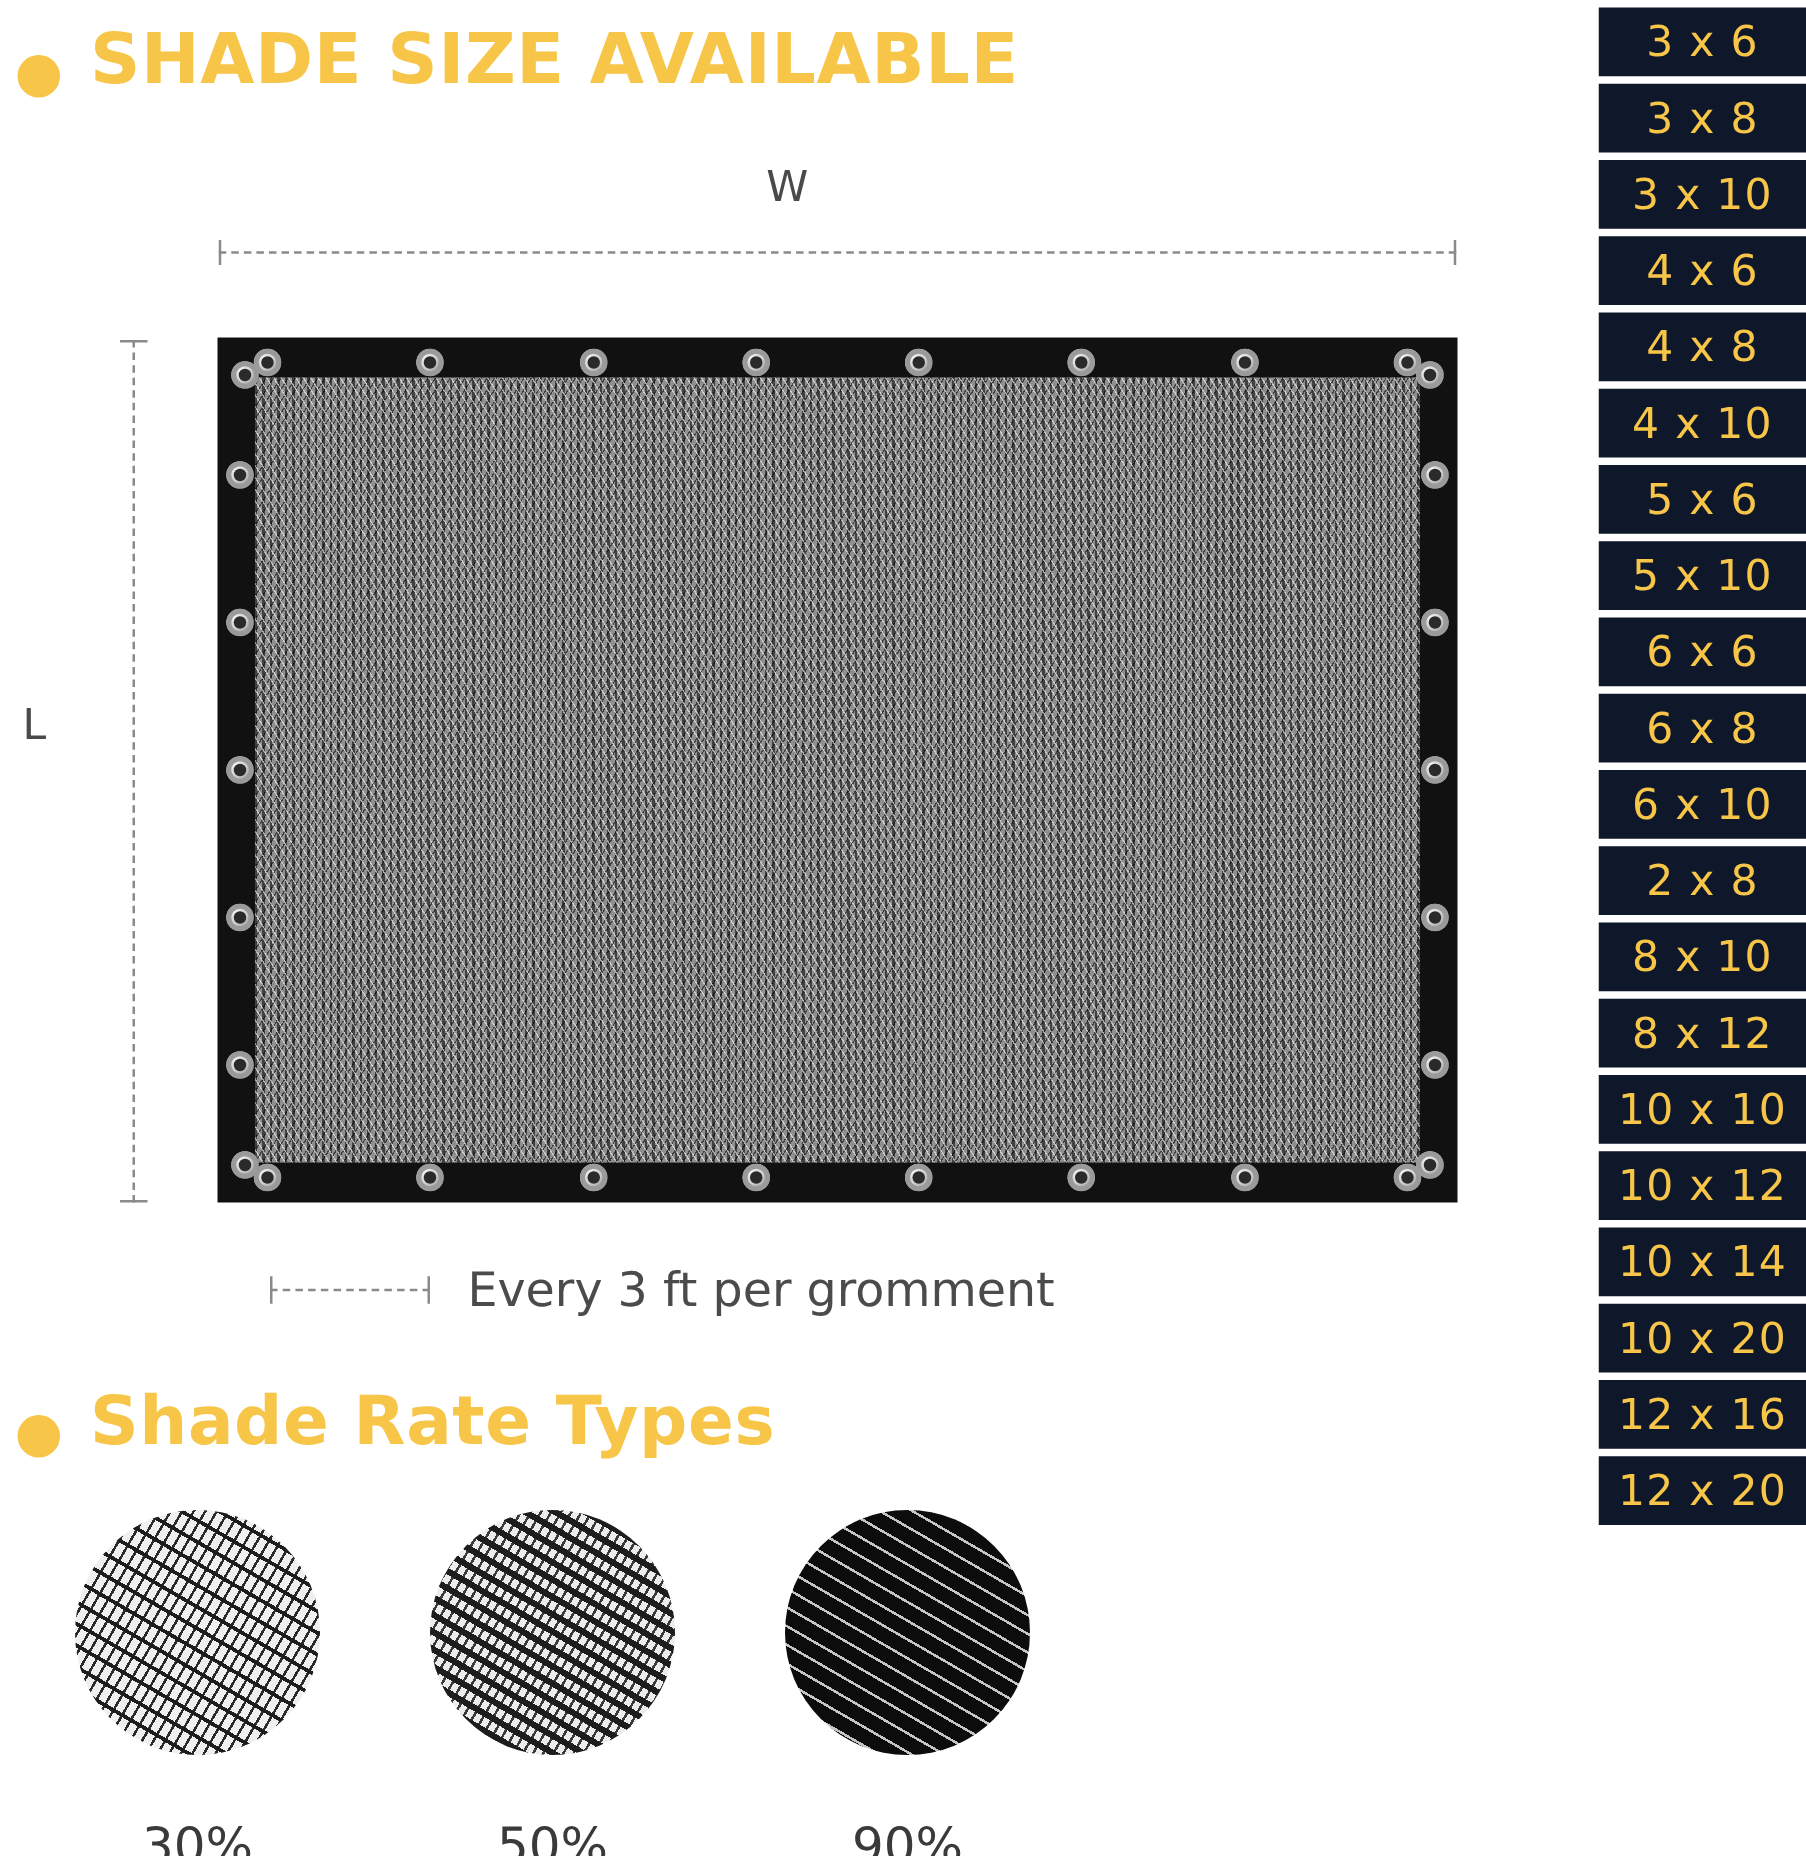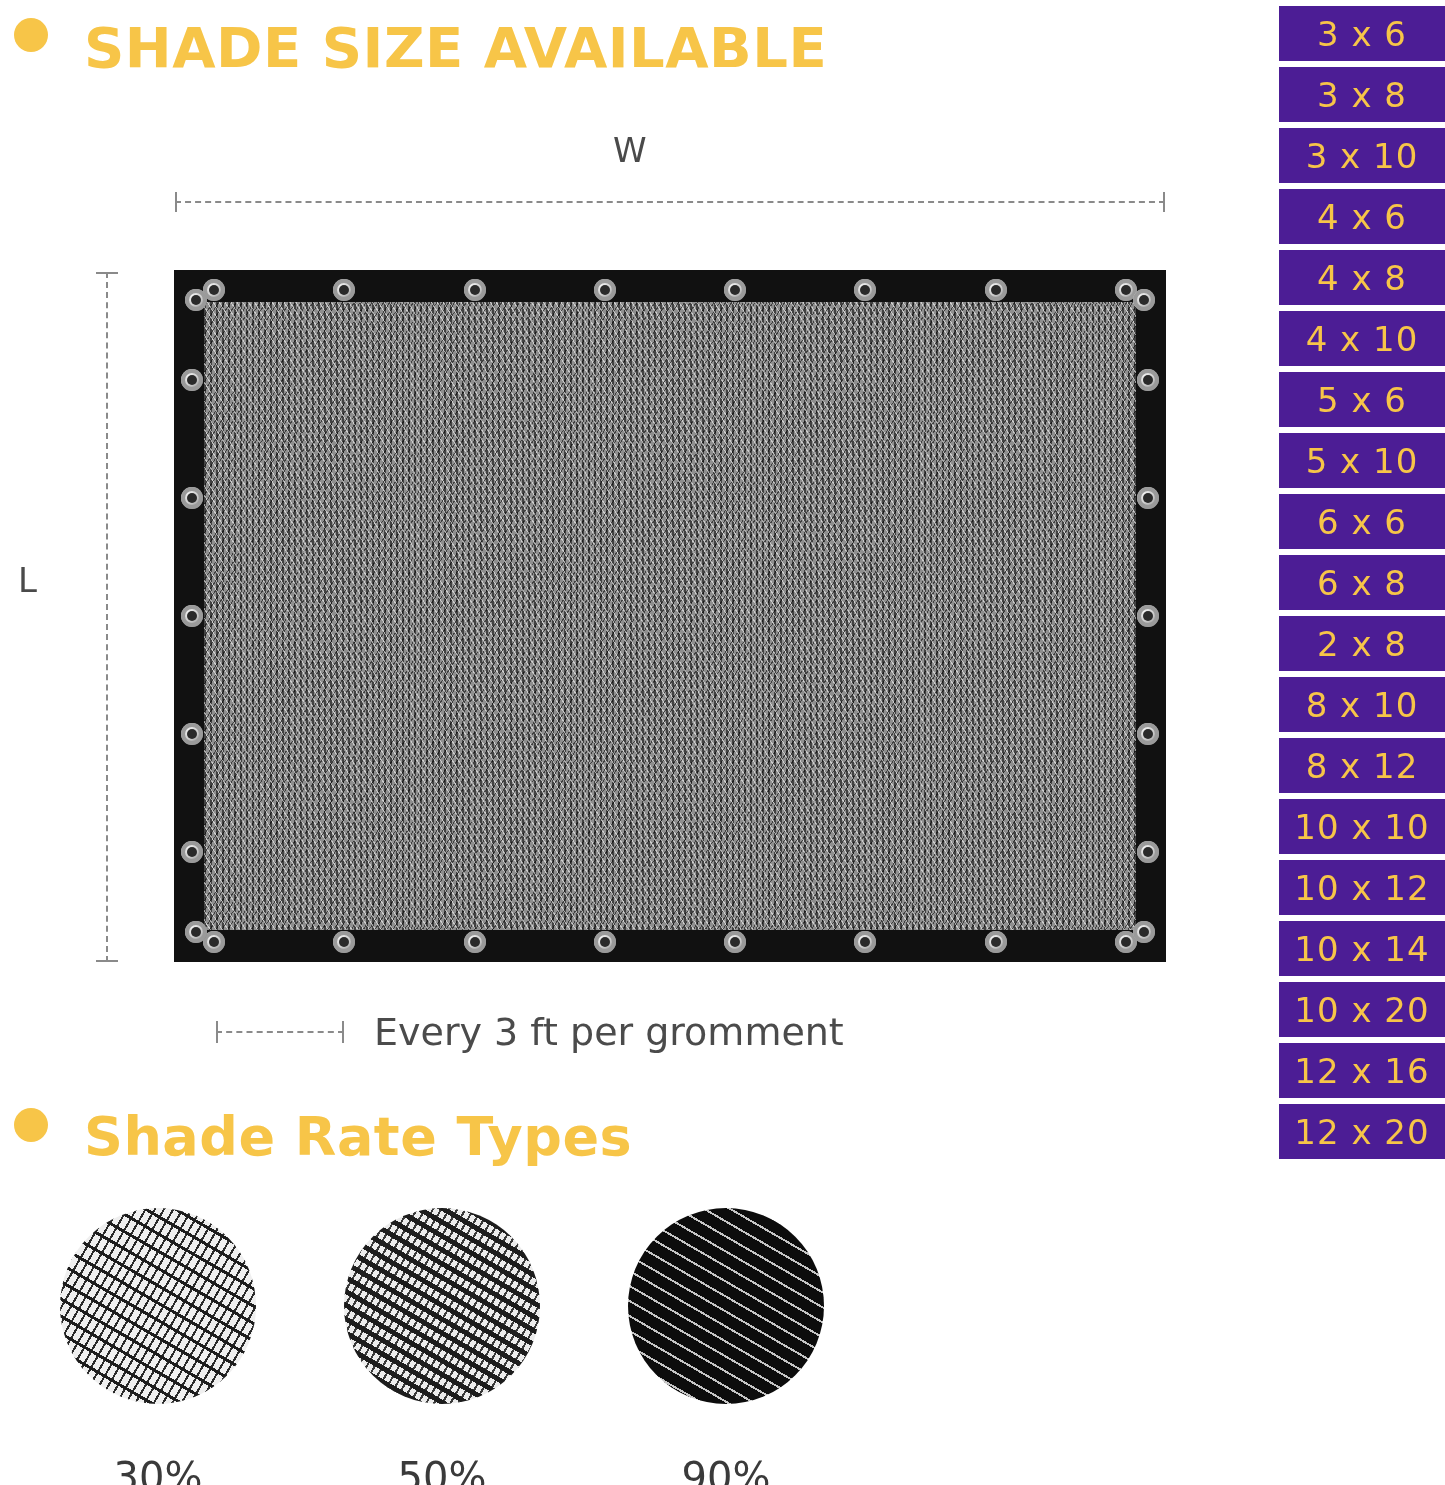--- a/index.html
+++ b/index.html
@@ -13,22 +13,22 @@
     position: relative;
     overflow: hidden;
     font-family: "DejaVu Sans", sans-serif;
     color: #3b3b3b;
   }
 
   
   .section-heading {
     position: absolute;
     display: flex;
-    align-items: flex-start;
-    gap: 36px;
+    align-items: flex-end;
+    gap: 24px;
   }
   .bullet-dot {
     width: 34px;
     height: 34px;
     border-radius: 50%;
     background: #f7c548;
     flex: 0 0 auto;
   }
   .heading-text {
     font-family: "DejaVu Sans", sans-serif;
@@ -257,21 +257,21 @@
     position: absolute;
     right: 0;
     top: 6px;
     width: 166px;
     display: flex;
     flex-direction: column;
     gap: 6px;
   }
   .size-chip {
     height: 55px;
-    background: #4c1d95;
+    background: #0f172a;
     color: #f7c548;
     font-size: 34px;
     display: flex;
     align-items: center;
     justify-content: center;
     letter-spacing: 1px;
   }
 </style>
 </head>
 <body>
@@ -368,20 +368,21 @@
     <div class="size-chip">3 x 6</div>
     <div class="size-chip">3 x 8</div>
     <div class="size-chip">3 x 10</div>
     <div class="size-chip">4 x 6</div>
     <div class="size-chip">4 x 8</div>
     <div class="size-chip">4 x 10</div>
     <div class="size-chip">5 x 6</div>
     <div class="size-chip">5 x 10</div>
     <div class="size-chip">6 x 6</div>
     <div class="size-chip">6 x 8</div>
+    <div class="size-chip">6 x 10</div>
     <div class="size-chip">2 x 8</div>
     <div class="size-chip">8 x 10</div>
     <div class="size-chip">8 x 12</div>
     <div class="size-chip">10 x 10</div>
     <div class="size-chip">10 x 12</div>
     <div class="size-chip">10 x 14</div>
     <div class="size-chip">10 x 20</div>
     <div class="size-chip">12 x 16</div>
     <div class="size-chip">12 x 20</div>
   </div>

